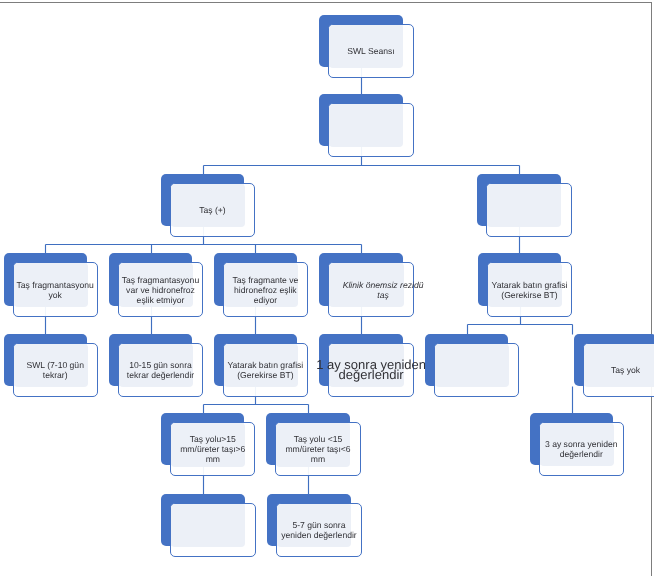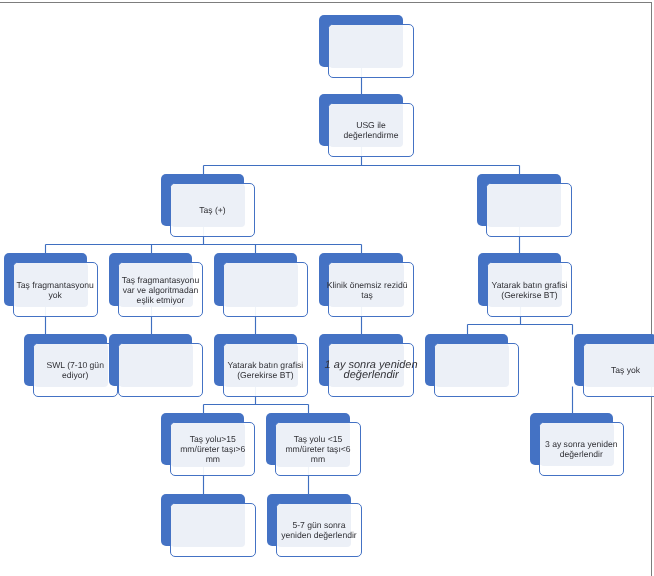--- a/index.html
+++ b/index.html
@@ -49,31 +49,30 @@
       <polyline points="308.5,404.5 308.5,413.5" fill="none" stroke="#3f6fc0" stroke-width="1.15"></polyline>
       <polyline points="572.5,386.5 572.5,413.5" fill="none" stroke="#3f6fc0" stroke-width="1.15"></polyline>
       <polyline points="203.5,466.5 203.5,494.5" fill="none" stroke="#3f6fc0" stroke-width="1.15"></polyline>
       <polyline points="308.5,466.5 308.5,494.5" fill="none" stroke="#3f6fc0" stroke-width="1.15"></polyline>
     </svg>
   <div id="nodes">
     <div class="node" id="n-swl" style="left: 319.3px; top: 14.9px; width: 92.4px; height: 61.3px;">
       <div class="back" style="width: 83.4px; height: 52.3px;"></div>
       <div class="front" style="left: 9px; top: 9px; width: 85.4px; height: 54.3px;"></div>
       <div class="inner" style="left: 10.1px; top: 10.1px; width: 74.1px; height: 43.3px;"></div>
+      <div class="lbl" style="left: 9px; top: 9px; width: 85.4px; height: 54.3px; font-size: 8.6px;">
+          <div class="stack">
+        <div class="line">SWL Seansı</div>
+      </div>
+        </div>
     </div>
     <div class="node" id="n-usg" style="left: 319.3px; top: 94px; width: 92.4px; height: 61.3px;">
       <div class="back" style="width: 83.4px; height: 52.3px;"></div>
       <div class="front" style="left: 9px; top: 9px; width: 85.4px; height: 54.3px;"></div>
       <div class="inner" style="left: 10.1px; top: 10.1px; width: 74.1px; height: 43.3px;"></div>
-      <div class="lbl" style="left: 9px; top: 9px; width: 85.4px; height: 54.3px; font-size: 8.6px;">
-          <div class="stack">
-        <div class="line">USG ile</div>
-        <div class="line">değerlendirme</div>
-      </div>
-        </div>
     </div>
     <div class="node" id="n-tas_plus" style="left: 160.8px; top: 174.1px; width: 92.4px; height: 61.3px;">
       <div class="back" style="width: 83.4px; height: 52.3px;"></div>
       <div class="front" style="left: 9px; top: 9px; width: 85.4px; height: 54.3px;"></div>
       <div class="inner" style="left: 10.1px; top: 10.1px; width: 74.1px; height: 43.3px;"></div>
       <div class="lbl" style="left: 9px; top: 9px; width: 85.4px; height: 54.3px; font-size: 8.6px;">
           <div class="stack">
         <div class="line">Taş (+)</div>
       </div>
         </div>
@@ -94,84 +93,97 @@
       </div>
         </div>
     </div>
     <div class="node" id="n-frag_var_etmiyor" style="left: 108.8px; top: 253.4px; width: 92.4px; height: 61.3px;">
       <div class="back" style="width: 83.4px; height: 52.3px;"></div>
       <div class="front" style="left: 9px; top: 9px; width: 85.4px; height: 54.3px;"></div>
       <div class="inner" style="left: 10.1px; top: 10.1px; width: 74.1px; height: 43.3px;"></div>
       <div class="lbl" style="left: 9px; top: 9px; width: 85.4px; height: 54.3px; font-size: 8.6px;">
           <div class="stack">
         <div class="line">Taş fragmantasyonu</div>
-        <div class="line">var ve algoritmadan</div>
+        <div class="line">var ve hidronefroz</div>
         <div class="line">eşlik etmiyor</div>
       </div>
         </div>
     </div>
     <div class="node" id="n-frag_ediyor" style="left: 213.7px; top: 253.4px; width: 92.4px; height: 61.3px;">
       <div class="back" style="width: 83.4px; height: 52.3px;"></div>
       <div class="front" style="left: 9px; top: 9px; width: 85.4px; height: 54.3px;"></div>
       <div class="inner" style="left: 10.1px; top: 10.1px; width: 74.1px; height: 43.3px;"></div>
+      <div class="lbl" style="left: 9px; top: 9px; width: 85.4px; height: 54.3px; font-size: 8.6px;">
+          <div class="stack">
+        <div class="line">Taş fragmante ve</div>
+        <div class="line">hidronefroz eşlik</div>
+        <div class="line">ediyor</div>
+      </div>
+        </div>
     </div>
     <div class="node" id="n-klinik_onemsiz" style="left: 319.4px; top: 253.4px; width: 92.4px; height: 61.3px;">
       <div class="back" style="width: 83.4px; height: 52.3px;"></div>
       <div class="front" style="left: 9px; top: 9px; width: 85.4px; height: 54.3px;"></div>
       <div class="inner" style="left: 10.1px; top: 10.1px; width: 74.1px; height: 43.3px;"></div>
-      <div class="lbl" style="left: 5px; top: 9px; width: 85.4px; height: 54.3px; font-size: 8.6px;">
+      <div class="lbl" style="left: 21px; top: 9px; width: 85.4px; height: 54.3px; font-size: 8.6px; font-style: italic;">
           <div class="stack">
         <div class="line">Klinik önemsiz rezidü</div>
         <div class="line">taş</div>
       </div>
         </div>
     </div>
     <div class="node" id="n-yatarak_batin_r" style="left: 477.8px; top: 253.4px; width: 92.4px; height: 61.3px;">
       <div class="back" style="width: 83.4px; height: 52.3px;"></div>
       <div class="front" style="left: 9px; top: 9px; width: 85.4px; height: 54.3px;"></div>
       <div class="inner" style="left: 10.1px; top: 10.1px; width: 74.1px; height: 43.3px;"></div>
       <div class="lbl" style="left: 9px; top: 9px; width: 85.4px; height: 54.3px; font-size: 8.6px;">
           <div class="stack">
         <div class="line">Yatarak batın grafisi</div>
         <div class="line">(Gerekirse BT)</div>
       </div>
         </div>
     </div>
-    <div class="node" id="n-swl_7_10" style="left: 3.5px; top: 333.6px; width: 92.4px; height: 46px; margin-left: 20px;">
+    <div class="node" id="n-swl_7_10" style="left: 3.5px; top: 333.6px; width: 92.4px; height: 46px;">
       <div class="back" style="width: 83.4px; height: 52.3px;"></div>
       <div class="front" style="left: 9px; top: 9px; width: 85.4px; height: 54.3px;"></div>
       <div class="inner" style="left: 10.1px; top: 10.1px; width: 74.1px; height: 43.3px;"></div>
       <div class="lbl" style="left: 9px; top: 9px; width: 85.4px; height: 54.3px; font-size: 8.6px;">
           <div class="stack">
         <div class="line">SWL (7-10 gün</div>
-        <div class="line">ediyor)</div>
+        <div class="line">tekrar)</div>
       </div>
         </div>
     </div>
     <div class="node" id="n-g10_15" style="left: 108.8px; top: 333.6px; width: 92.4px; height: 61.3px;">
       <div class="back" style="width: 83.4px; height: 52.3px;"></div>
       <div class="front" style="left: 9px; top: 9px; width: 85.4px; height: 54.3px;"></div>
       <div class="inner" style="left: 10.1px; top: 10.1px; width: 74.1px; height: 43.3px;"></div>
+      <div class="lbl" style="left: 9px; top: 9px; width: 85.4px; height: 54.3px; font-size: 8.6px;">
+          <div class="stack">
+        <div class="line">10-15 gün sonra</div>
+        <div class="line">tekrar değerlendir</div>
+      </div>
+        </div>
     </div>
     <div class="node" id="n-yatarak_batin_l" style="left: 213.7px; top: 333.6px; width: 92.4px; height: 61.3px;">
       <div class="back" style="width: 83.4px; height: 52.3px;"></div>
       <div class="front" style="left: 9px; top: 9px; width: 85.4px; height: 54.3px;"></div>
       <div class="inner" style="left: 10.1px; top: 10.1px; width: 74.1px; height: 43.3px;"></div>
       <div class="lbl" style="left: 9px; top: 9px; width: 85.4px; height: 54.3px; font-size: 8.6px;">
           <div class="stack">
         <div class="line">Yatarak batın grafisi</div>
         <div class="line">(Gerekirse BT)</div>
       </div>
         </div>
     </div>
     <div class="node" id="n-ay_sonra" style="left: 319.4px; top: 333.6px; width: 92.4px; height: 61.3px;">
       <div class="back" style="width: 83.4px; height: 52.3px;"></div>
       <div class="front" style="left: 9px; top: 9px; width: 85.4px; height: 54.3px;"></div>
       <div class="inner" style="left: 10.1px; top: 10.1px; width: 74.1px; height: 43.3px;"></div>
-      <div class="lbl" style="left: 9px; top: 9px; width: 85.4px; height: 54.3px; font-size: 11px; font-style: italic;">
+      <div class="lbl" style="left: 9px; top: 9px; width: 85.4px; height: 54.3px; font-size: 13px;">
           <div class="stack">
         <div class="line">1 ay sonra yeniden</div>
         <div class="line">değerlendir</div>
       </div>
         </div>
     </div>
     <div class="node" id="n-tas_saptanmasi" style="left: 424.8px; top: 333.6px; width: 92.4px; height: 61.3px;">
       <div class="back" style="width: 83.4px; height: 52.3px;"></div>
       <div class="front" style="left: 9px; top: 9px; width: 85.4px; height: 54.3px;"></div>
       <div class="inner" style="left: 10.1px; top: 10.1px; width: 74.1px; height: 43.3px;"></div>

